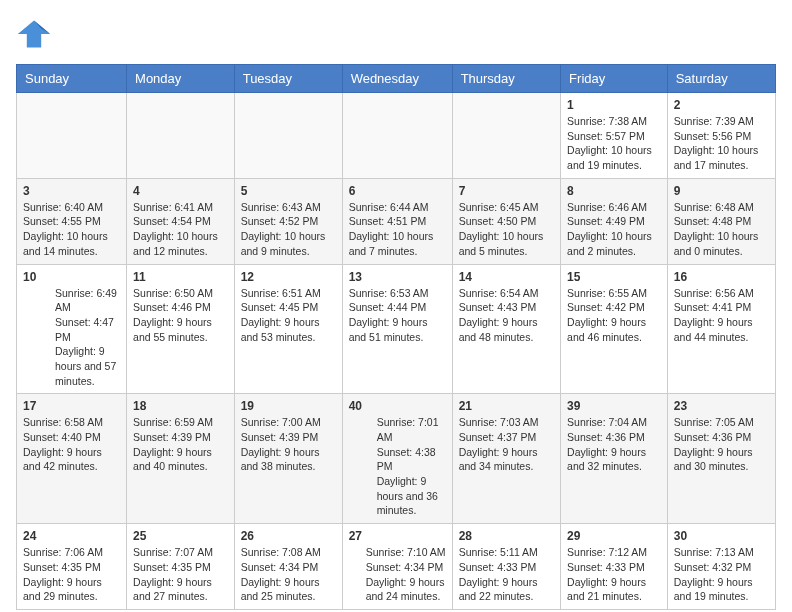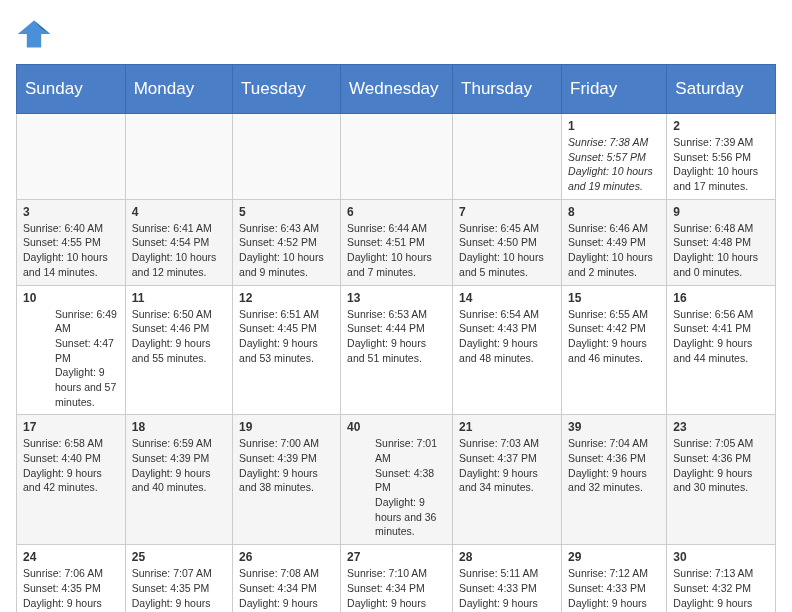--- a/index.html
+++ b/index.html
@@ -44,22 +44,22 @@
       color: #555;
     }
     .calendar {
       width: 100%;
       border-collapse: collapse;
     }
     .calendar th {
       background-color: #4a7ec7;
       color: #fff;
       text-align: left;
-      padding: 14px 8px;
-      font-size: 17px;
+      padding: 6px 8px;
+      font-size: 13px;
       font-weight: normal;
       border: 1px solid #3a6ab0;
     }
     .calendar td {
       border: 1px solid #ccc;
       vertical-align: top;
       padding: 5px 6px;
       font-size: 11px;
       color: #333;
       width: 113px;
@@ -121,21 +121,21 @@
   </thead>
   <tbody id="calendar-body">
   <tr>
         <td class="empty"></td>
         <td class="empty"></td>
         <td class="empty"></td>
         <td class="empty"></td>
         <td class="empty"></td>
         <td>
           <span class="day-num">1</span>
-          <div class="day-info" style="white-space: pre-line; font-style: italic;">Sunrise: 7:38 AM
+          <div class="day-info" style="white-space: pre-line;">Sunrise: 7:38 AM
 Sunset: 5:57 PM
 Daylight: 10 hours and 19 minutes.</div>
         </td>
         <td>
           <span class="day-num">2</span>
           <div class="day-info" style="white-space: pre-line;">Sunrise: 7:39 AM
 Sunset: 5:56 PM
 Daylight: 10 hours and 17 minutes.</div>
         </td>
       </tr>
@@ -285,21 +285,21 @@
 Daylight: 9 hours and 27 minutes.</div>
         </td>
         <td>
           <span class="day-num">26</span>
           <div class="day-info" style="white-space: pre-line;">Sunrise: 7:08 AM
 Sunset: 4:34 PM
 Daylight: 9 hours and 25 minutes.</div>
         </td>
         <td>
           <span class="day-num">27</span>
-          <div class="day-info" style="white-space: pre-line;">Sunrise: 7:10 AM
+          <div class="day-info" style="white-space: pre-line; margin-left: 17px;">Sunrise: 7:10 AM
 Sunset: 4:34 PM
 Daylight: 9 hours and 24 minutes.</div>
         </td>
         <td>
           <span class="day-num">28</span>
           <div class="day-info" style="white-space: pre-line;">Sunrise: 5:11 AM
 Sunset: 4:33 PM
 Daylight: 9 hours and 22 minutes.</div>
         </td>
         <td>

